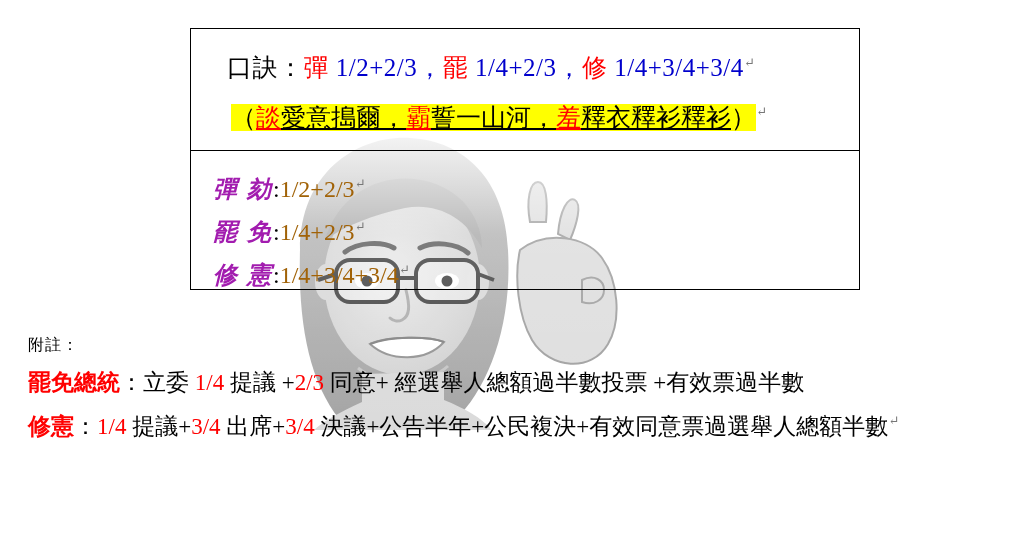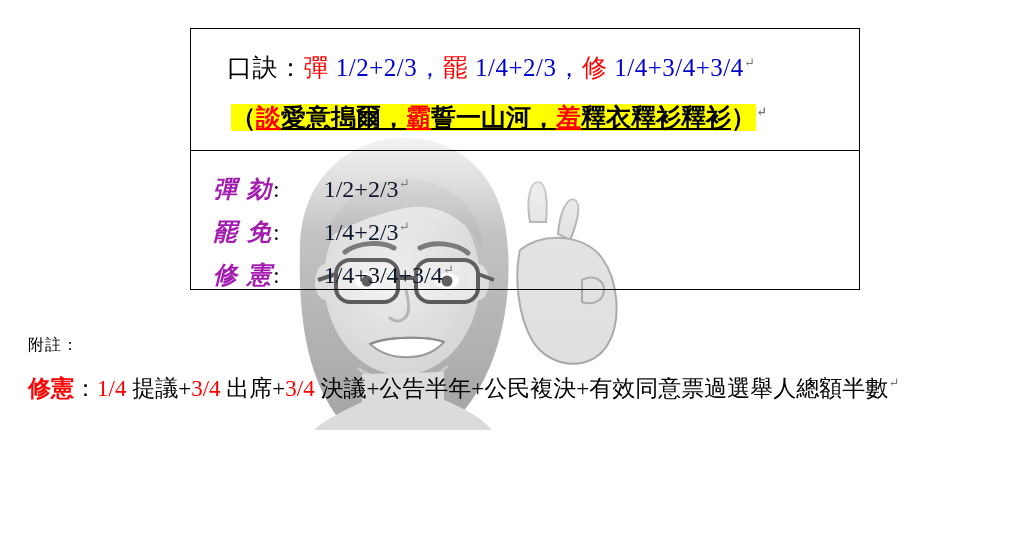--- a/index.html
+++ b/index.html
@@ -52,21 +52,20 @@
     line-height: 40px;
     white-space: nowrap;
     letter-spacing: 0.5px;
   }
   .line-2 {
     font-size: 25px;
     line-height: 40px;
     white-space: nowrap;
     margin-top: 4px;
     padding-left: 4px;
-    font-weight: bold;
   }
   .hl {
     background: #ffff00;
   }
   .red { color: #ff0000; }
   .blue { color: #0000cc; }
   .black { color: #000000; }
   .u-red {
     color: #ff0000;
     text-decoration: underline;
@@ -94,21 +93,21 @@
     line-height: 38px;
     white-space: nowrap;
   }
   .mrow .label {
     color: #a21caf;
     font-weight: bold;
     letter-spacing: 2px;
     font-style: italic;
   }
   .mrow .colon { color: #000000; }
-  .mrow .val { color: #0f172a; margin-left: 44px; }
+  .mrow .val { color: #a16207; }
 
   
   .notes {
     position: absolute;
     left: 28px;
     top: 326px;
     width: 980px;
     font-size: 23px;
     line-height: 38px;
   }
@@ -215,17 +214,20 @@
     <div class="mrow">
       <span class="label">修 憲</span><span class="colon">:</span><span class="val">1/4+3/4+3/4</span><span class="tiny-mark">↵</span>
     </div>
   </div>
 </div>
 
 <div class="notes">
   <div class="notes-title">附註：</div>
 
 
+  <div class="note-line">
+    <span class="note-label">罷免總統</span><span class="k">：</span><span class="k">立委 </span><span class="r">1/4</span><span class="k"> 提議 +</span><span class="r">2/3</span><span class="k"> 同意+ 經選舉人總額過半數投票 +有效票過半數</span>
+  </div>
 
   <div class="note-line wrap">
     <span class="note-label">修憲</span><span class="k">：</span><span class="r">1/4</span><span class="k"> 提議+</span><span class="r">3/4</span><span class="k"> 出席+</span><span class="r">3/4</span><span class="k"> 決議+公告半年+公民複決+有效同意票過選舉人總額半數</span><span class="tiny-mark">↵</span>
   </div>
 </div>
 
 </body></html>

